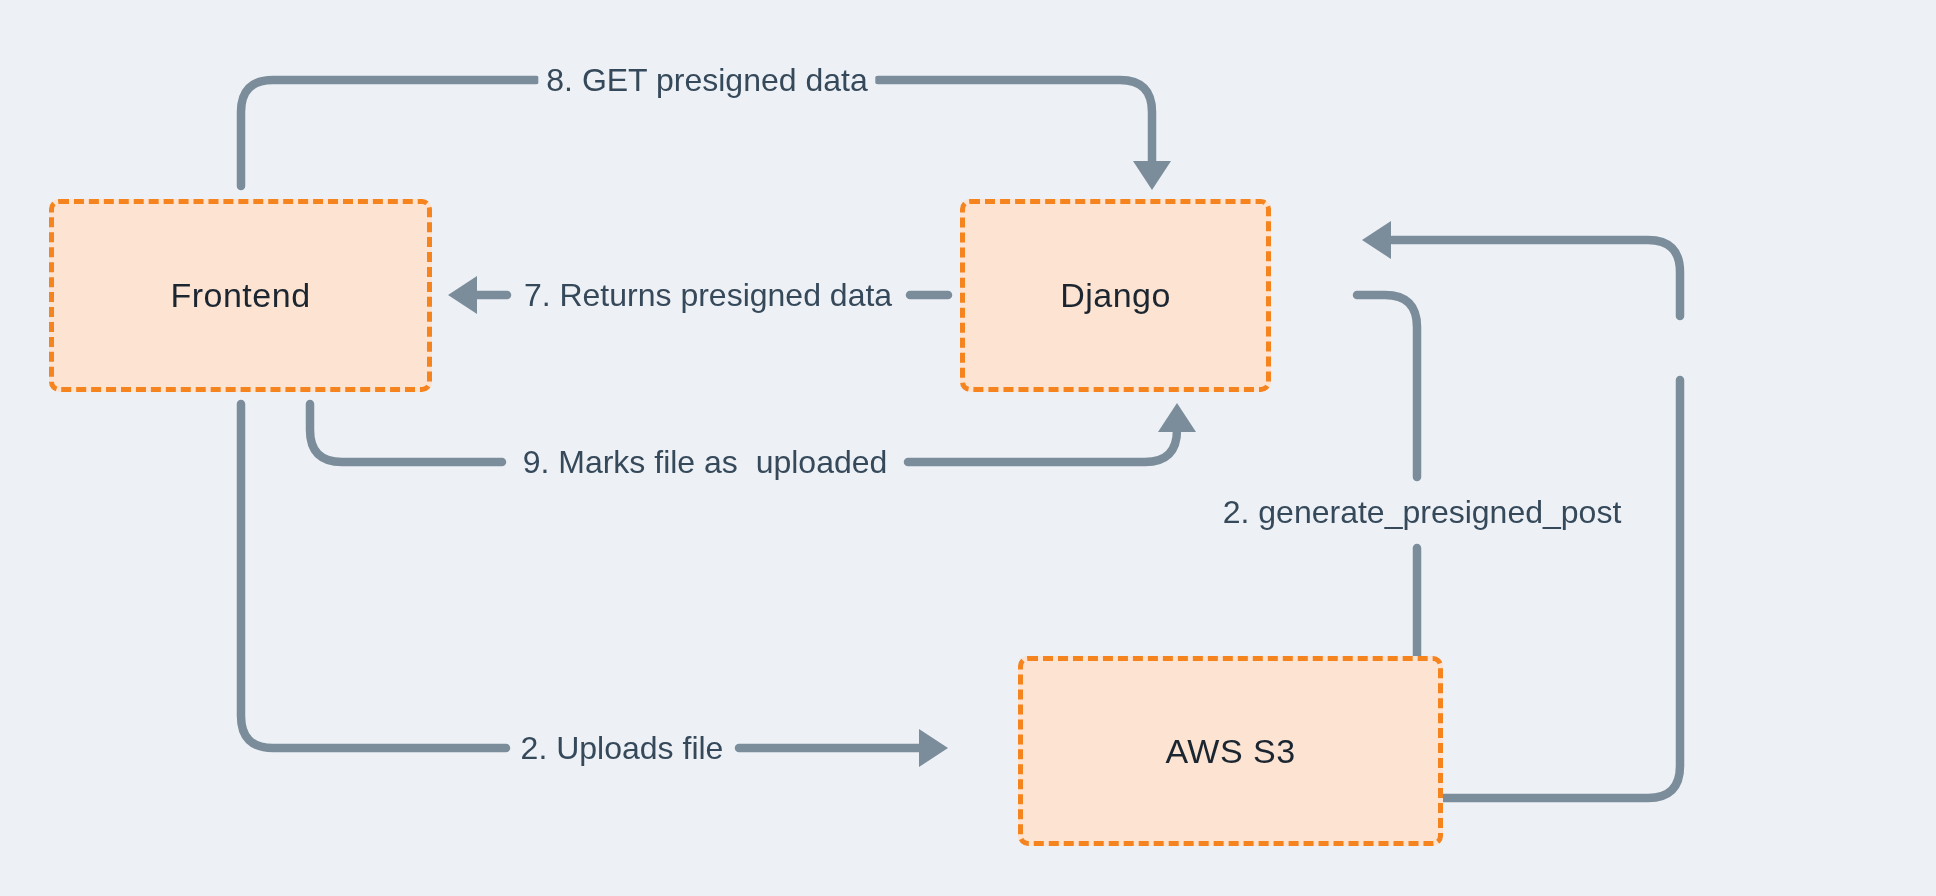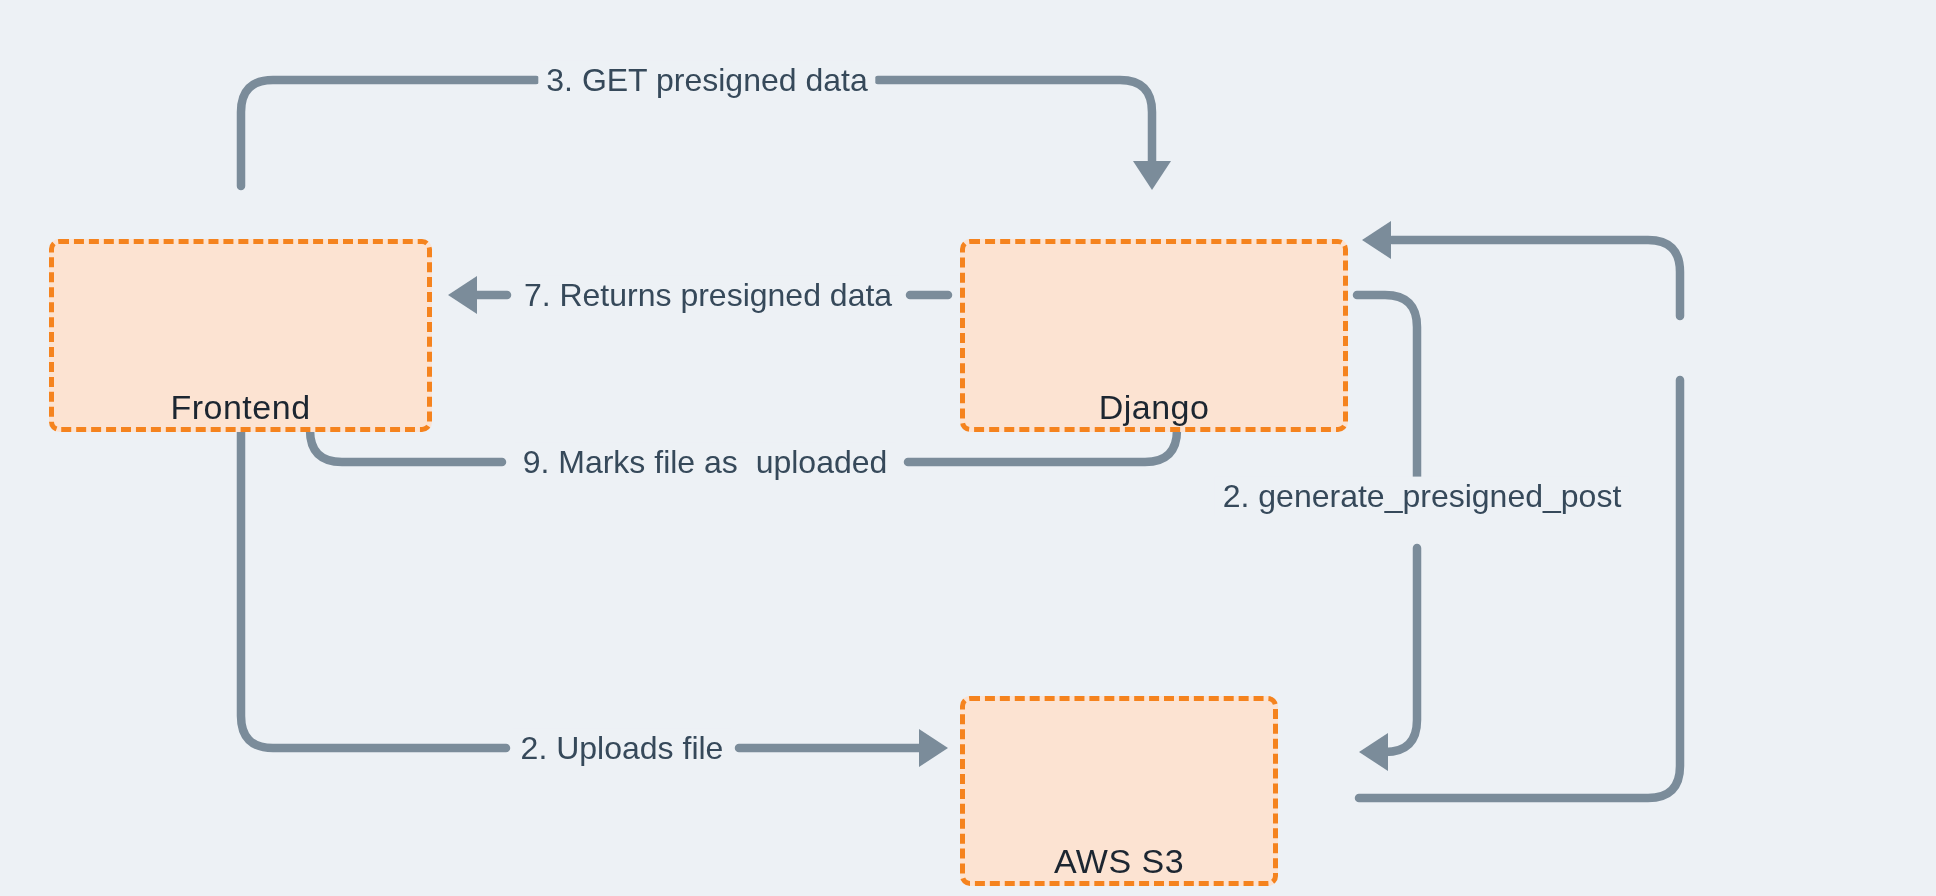--- a/index.html
+++ b/index.html
@@ -20,21 +20,21 @@
   }
   svg.edge-layer{position:absolute;left:0;top:0;width:100%;height:100%;}
   .flow{fill:none;stroke:var(--arrow);stroke-width:8.5;stroke-linecap:round;}
   .head{fill:var(--arrow);stroke:none;}
   .node{
     position:absolute;
     box-sizing:border-box;
     background:var(--node-fill);
     border:5px dashed var(--node-border);
     border-radius:10px;
-    display:flex;align-items:flex-end;justify-content:center;margin-top:40px;
+    display:flex;align-items:center;justify-content:center;
   }
   .node-label{
     font-size:34px;
     color:var(--node-label-text);
     letter-spacing:0.5px;
   }
   .edge-label{
     position:absolute;
     transform:translate(-50%,-50%);
     font-size:32px;
@@ -87,31 +87,31 @@
       <path class="flow" d="M 908 462 H 1145 Q 1177 462 1177 430"></path>
       <polygon class="head" points="1177,403 1158,432 1196,432"></polygon>
     </g>
 
   </svg>
 
   <div class="node" style="left:49px;top:199px;width:383px;height:193px">
     <span class="node-label">Frontend</span>
   </div>
 
-  <div class="node" style="left:960px;top:199px;width:388px;height:193px">
+  <div class="node" style="left:960px;top:199px;width:311px;height:193px">
     <span class="node-label">Django</span>
   </div>
 
-  <div class="node" style="left:960px;top:656px;width:318px;height:190px">
+  <div class="node" style="left:1018px;top:656px;width:425px;height:190px">
     <span class="node-label">AWS S3</span>
   </div>
 
-  <span class="edge-label" style="left:707px;top:80px">3. GET presigned data</span>
+  <span class="edge-label" style="left:707px;top:80px">8. GET presigned data</span>
 
-  <span class="edge-label" style="left:1422px;top:496px">2. generate_presigned_post</span>
+  <span class="edge-label" style="left:1422px;top:512px">2. generate_presigned_post</span>
 
 
   <span class="edge-label" style="left:708px;top:295px">7. Returns presigned data</span>
 
   <span class="edge-label" style="left:622px;top:748px">2. Uploads file</span>
 
   <span class="edge-label" style="left:705px;top:462px">9. Marks file as  uploaded</span>
 
 </div>
 

